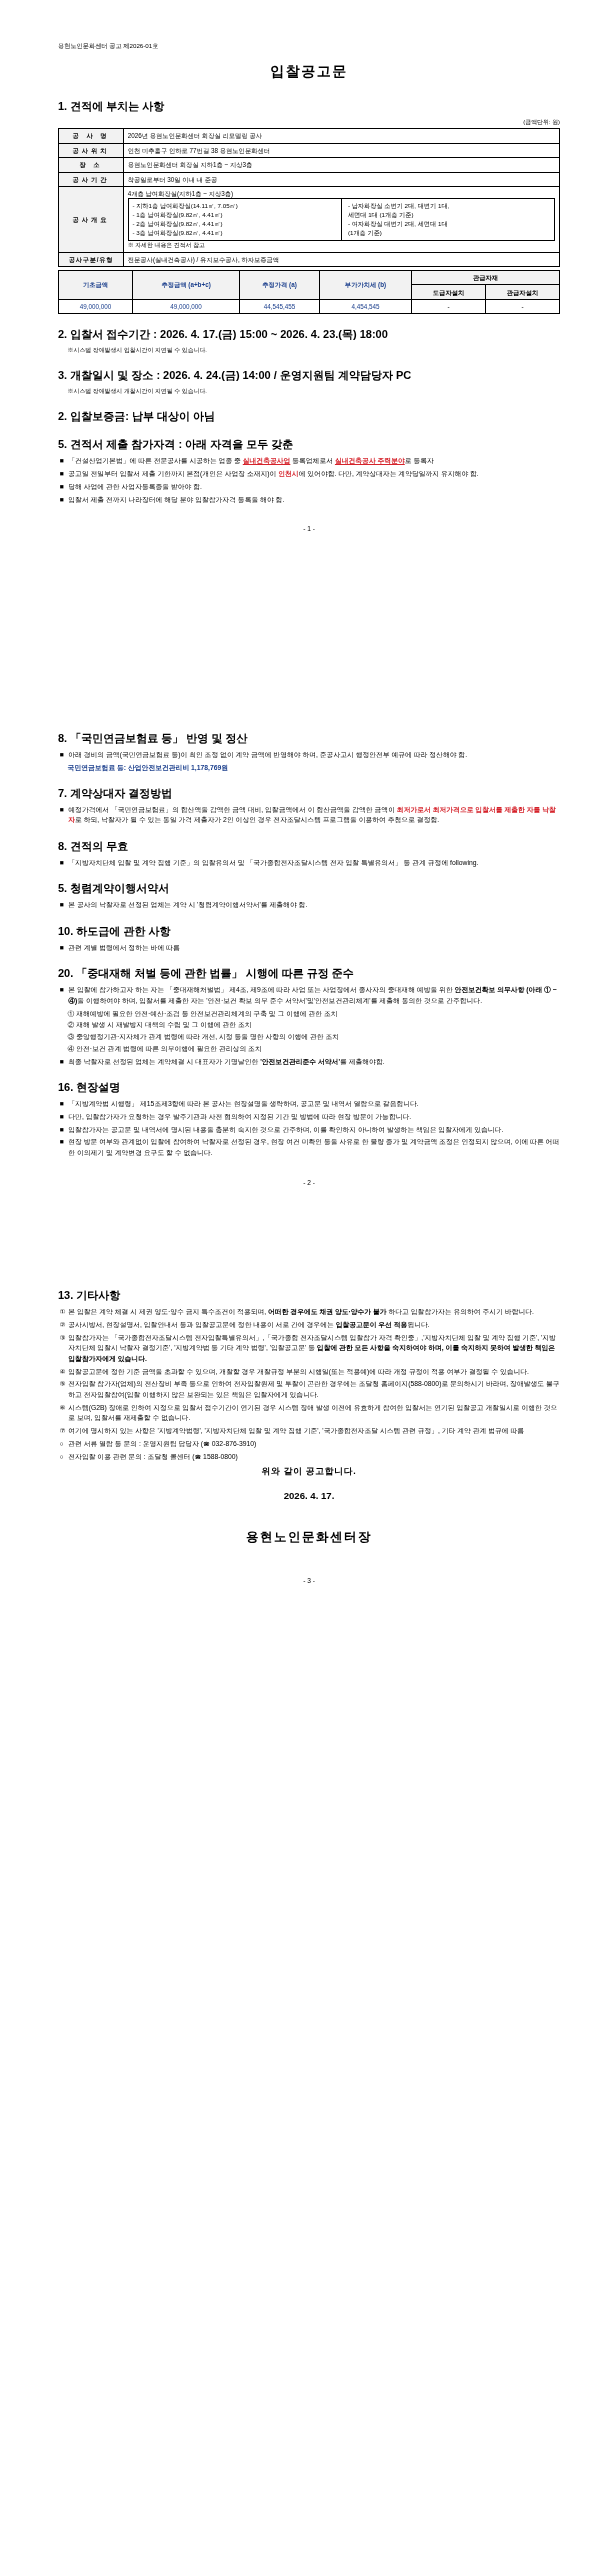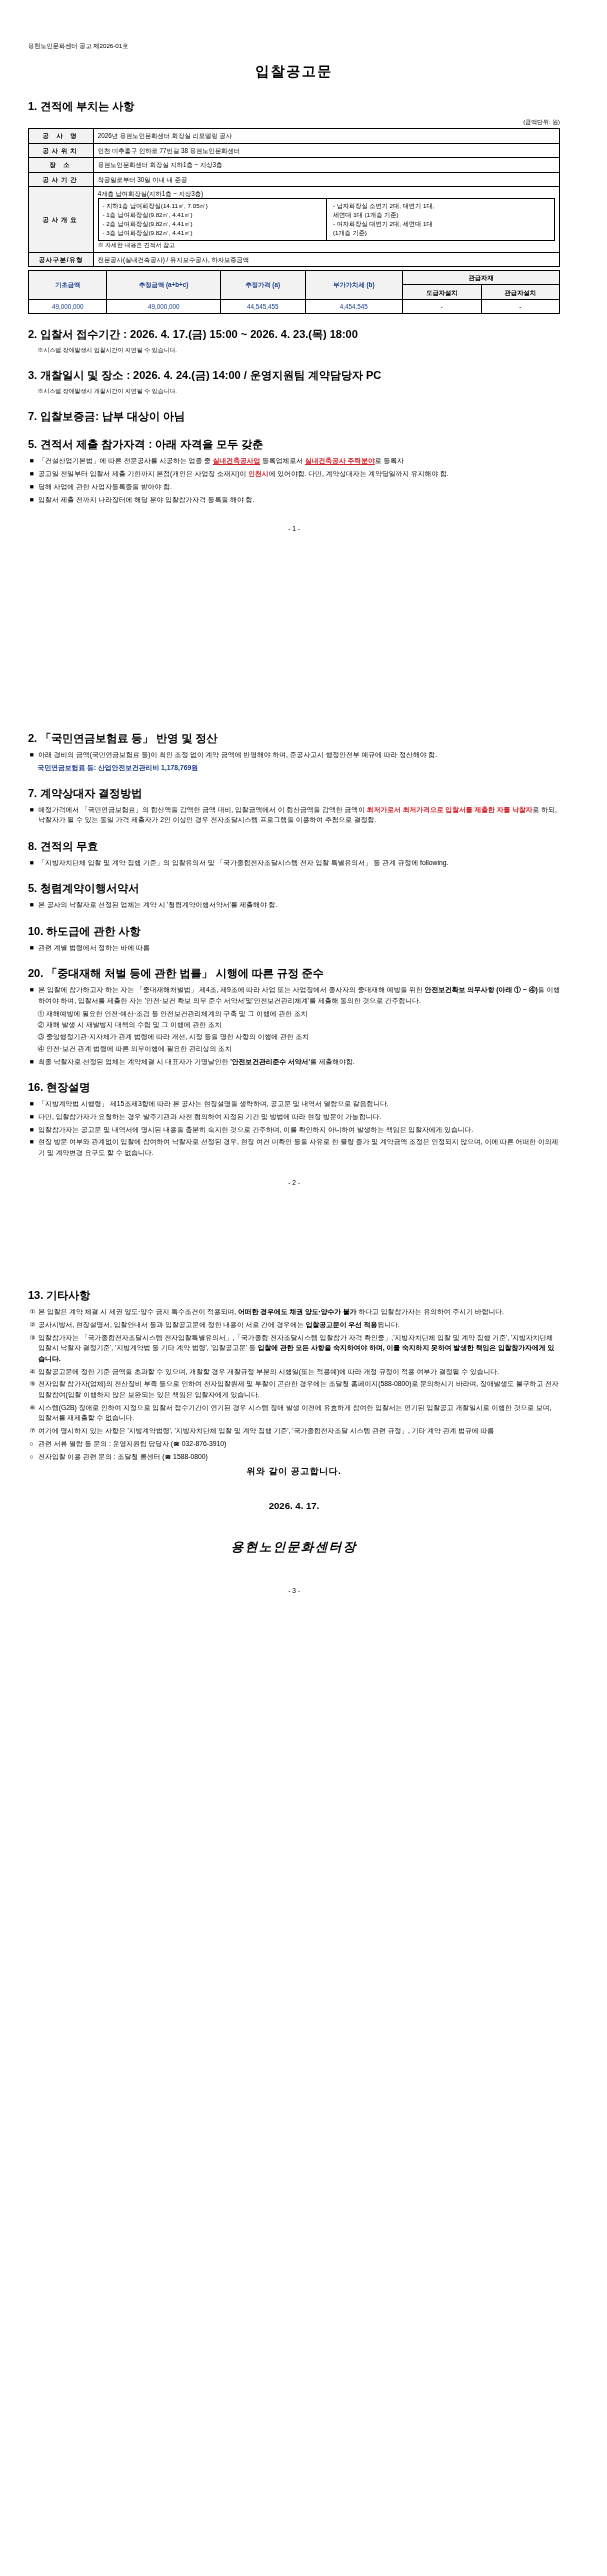--- a/index.html
+++ b/index.html
@@ -7,21 +7,21 @@
   body {
     width: 607px;
     background: #ffffff;
     font-family: "Liberation Sans", sans-serif;
     color: #000000;
     font-size: 7px;
     line-height: 1.5;
   }
   .page {
     width: 607px;
-    padding: 41px 47px 29px 28px;
+    padding: 41px 47px 29px 58px;
     position: relative;
   }
   .doc-header {
     font-size: 6.2px;
     margin-bottom: 10.3px;
   }
   .doc-title {
     text-align: center;
     font-size: 14px;
     font-weight: bold;
@@ -107,29 +107,28 @@
   .closing {
     text-align: center;
     font-size: 8.8px;
     font-weight: bold;
     letter-spacing: 0.7px;
   }
   .closing-date {
     text-align: center;
     font-size: 9.6px;
     font-weight: bold;
-    margin-top: 21px;
+    margin-top: 11px;
   }
   .closing-org {
     text-align: center;
     font-size: 12.5px;
     font-weight: bold;
     margin-top: 25px;
     letter-spacing: 1.5px;
-    font-style: italic;
   }
   .nested {
     border-collapse: collapse;
     width: 100%;
     font-size: 6.2px;
   }
   .nested td {
     border: none;
     padding: 0.7px 1.5px;
     vertical-align: top;
@@ -222,35 +221,35 @@
     </tr>
   </tbody>
     </table>
 
   <div class="sec-title">2. 입찰서 접수기간 : 2026. 4. 17.(금) 15:00 ~ 2026. 4. 23.(목) 18:00</div>
   <div class="small-note">※시스템 장애발생시 입찰시간이 지연될 수 있습니다.</div>
 
   <div class="sec-title">3. 개찰일시 및 장소 : 2026. 4. 24.(금) 14:00 / 운영지원팀 계약담당자 PC</div>
   <div class="small-note">※시스템 장애발생시 개찰시간이 지연될 수 있습니다.</div>
 
-  <div class="sec-title">7. 입찰보증금: 납부 대상이 아님</div>
+  <div class="sec-title">2. 입찰보증금: 납부 대상이 아님</div>
 
   <div class="sec-title">5. 견적서 제출 참가자격 : 아래 자격을 모두 갖춘</div>
   <ul class="list">
     <li><span class="bu">■</span><span>「건설산업기본법」에 따른 전문공사를 시공하는 업종 중 <u class="red">실내건축공사업</u> 등록업체로서 <u class="red">실내건축공사 주력분야</u>로 등록자</span></li>
     <li><span class="bu">■</span><span>공고일 전일부터 입찰서 제출 기한까지 본점(개인은 사업장 소재지)이 <span class="red">인천시</span>에 있어야함. 다만, 계약상대자는 계약당일까지 유지해야 함.</span></li>
     <li><span class="bu">■</span><span>당해 사업에 관한 사업자등록증을 받아야 함.</span></li>
     <li><span class="bu">■</span><span>입찰서 제출 전까지 나라장터에 해당 분야 입찰참가자격 등록을 해야 함.</span></li>
   </ul>
 
   <div class="pagenum">- 1 -</div>
 
   <div class="spacer-lg"></div>
 
-  <div class="sec-title">2. 「국민연금보험료 등」 반영 및 정산</div>
+  <div class="sec-title">8. 「국민연금보험료 등」 반영 및 정산</div>
   <ul class="list">
     <li><span class="bu">■</span><span>아래 경비의 금액(국민연금보험료 등)이 최인 조정 없이 계약 금액에 반영해야 하며, 준공사고시 행정안전부 예규에 따라 정산해야 함.</span></li>
   </ul>
   <div class="plain-line blue bold">국민연금보험료 등: 산업안전보건관리비 1,178,769원</div>
 
   <div class="sec-title">7. 계약상대자 결정방법</div>
   <ul class="list">
     <li><span class="bu">■</span><span>예정가격에서 「국민연금보험료」의 합산액을 감액한 금액 대비, 입찰금액에서 이 합산금액을 감액한 금액이 <span class="red">최저가로서 최저가격으로 입찰서를 제출한 자를 낙찰자</span>로 하되, 낙찰자가 될 수 있는 동일 가격 제출자가 2인 이상인 경우 전자조달시스템 프로그램을 이용하여 추첨으로 결정함.</span></li>
   </ul>
 

